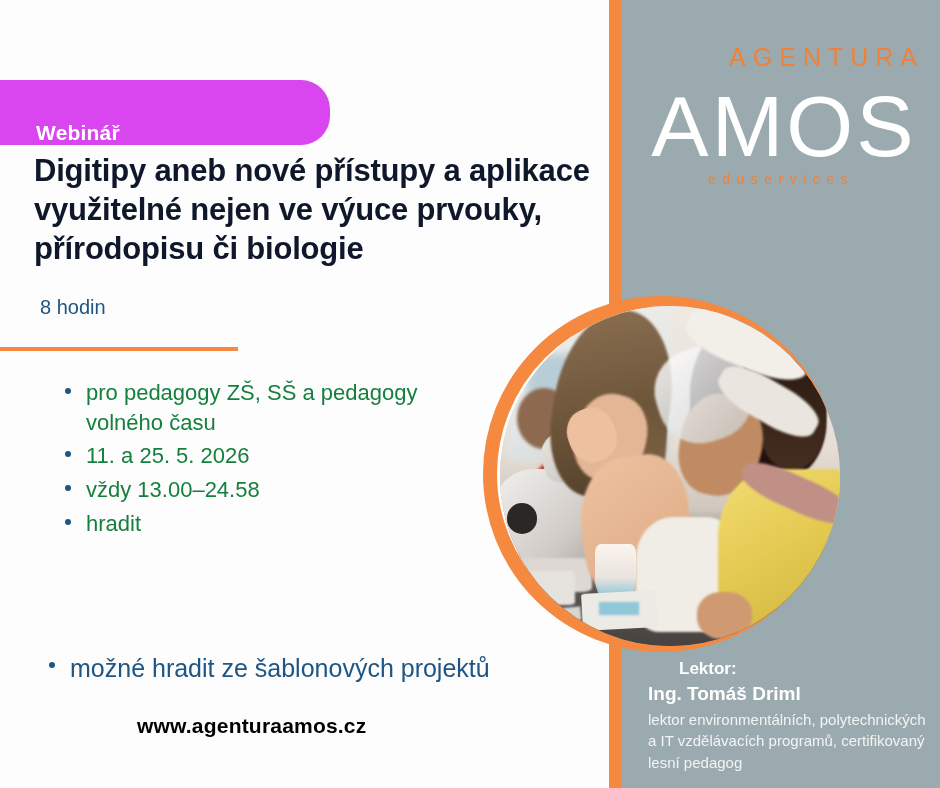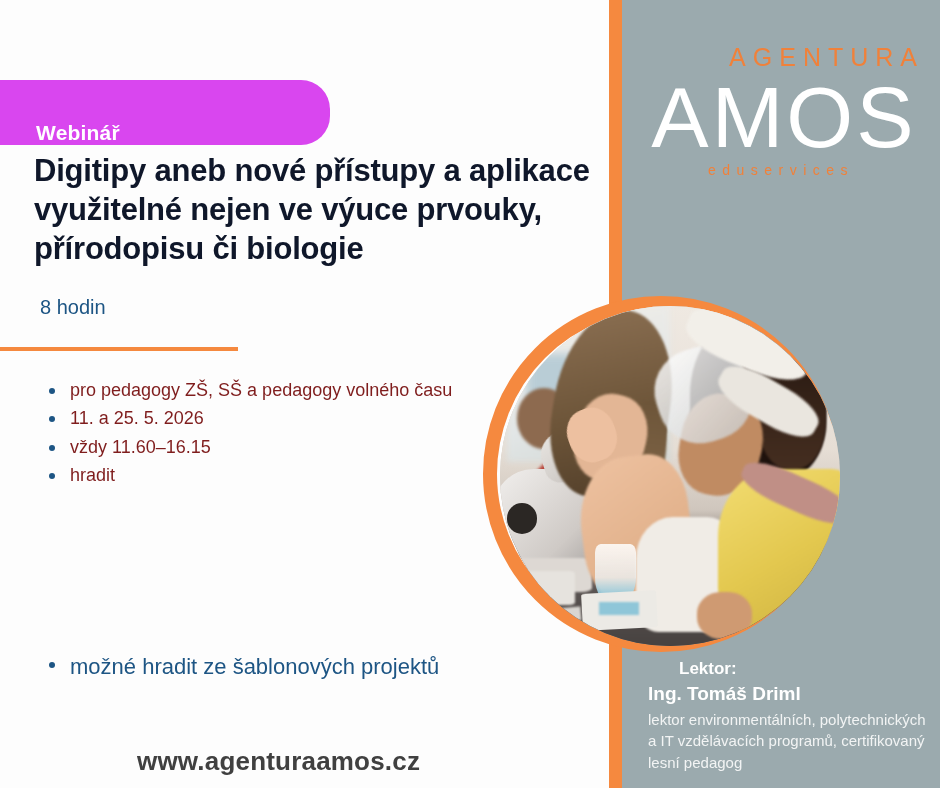--- a/index.html
+++ b/index.html
@@ -53,21 +53,21 @@
     text-align: right;
     padding-right: 4px;
     line-height: 1;
   }
   .logo-amos {
     color: #ffffff;
     font-size: 86px;
     font-weight: 400;
     letter-spacing: 3px;
     line-height: 0.95;
-    margin-top: 7px;
+    margin-top: 16px;
     text-align: center;
   }
   .logo-edu {
     color: #f0813a;
     font-size: 14px;
     font-weight: 400;
     letter-spacing: 6.5px;
     padding-right: 6px;
     margin-top: 4px;
     line-height: 1;
@@ -119,28 +119,28 @@
     left: 0;
     top: 347px;
     width: 238px;
     height: 4px;
     background: #f5893f;
   }
 
   
   .bullets {
     position: absolute;
-    left: 42px;
+    left: 58px;
     top: 378px;
     width: 430px;
     margin: 0;
     padding: 0;
     list-style: none;
-    color: #7f1d1d;
-    font-size: 18px;
+    color: #15803d;
+    font-size: 22px;
     line-height: 1.35;
   }
   .bullets li {
     position: relative;
     padding-left: 28px;
     margin-bottom: 4px;
   }
   .bullets li::before {
     content: "";
     position: absolute;
@@ -153,21 +153,21 @@
   }
   .bullets-secondary {
     position: absolute;
     left: 42px;
     top: 652px;
     width: 470px;
     margin: 0;
     padding: 0;
     list-style: none;
     color: #1d5584;
-    font-size: 22px;
+    font-size: 25px;
     line-height: 1.35;
   }
   .bullets-secondary li {
     position: relative;
     padding-left: 28px;
   }
   .bullets-secondary li::before {
     content: "";
     position: absolute;
     left: 7px;
@@ -176,25 +176,24 @@
     height: 6px;
     border-radius: 50%;
     background: #1d5584;
   }
 
   
   .website {
     position: absolute;
     left: 137px;
     top: 714px;
-    color: #404040;
-    font-size: 26px;
+    color: #000000;
+    font-size: 21px;
     font-weight: bold;
     letter-spacing: 0.2px;
-    margin-top: 32px;
   }
 
   
   .ring {
     position: absolute;
     left: 483px;
     top: 296px;
     width: 356px;
     height: 356px;
     border-radius: 50%;
@@ -582,21 +581,21 @@
     <span class="badge-label">Webinář</span>
   </div>
 
   <div class="headline">Digitipy aneb nové přístupy a aplikace využitelné nejen ve výuce prvouky, přírodopisu či biologie</div>
   <div class="duration">8 hodin</div>
   <div class="divider"></div>
 
   <ul class="bullets">
     <li>pro pedagogy ZŠ, SŠ a pedagogy volného času</li>
     <li>11. a 25. 5. 2026</li>
-    <li>vždy 11.60–16.15</li>
+    <li>vždy 13.00–24.58</li>
     <li>hradit</li>
   </ul>
 
   <ul class="bullets-secondary">
     <li>možné hradit ze šablonových projektů</li>
   </ul>
 
   <div class="website">www.agenturaamos.cz</div>
 
   <div class="ring"></div>

